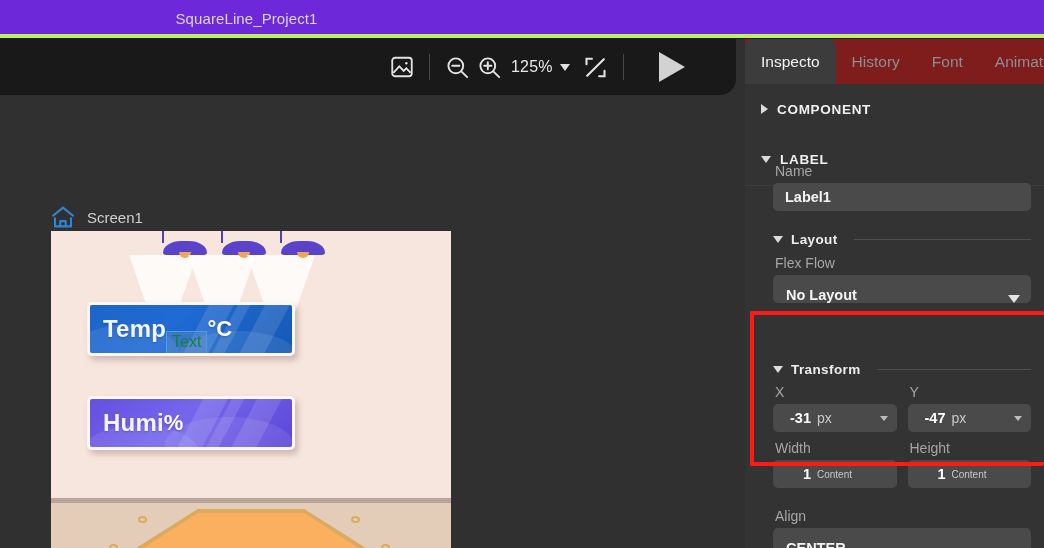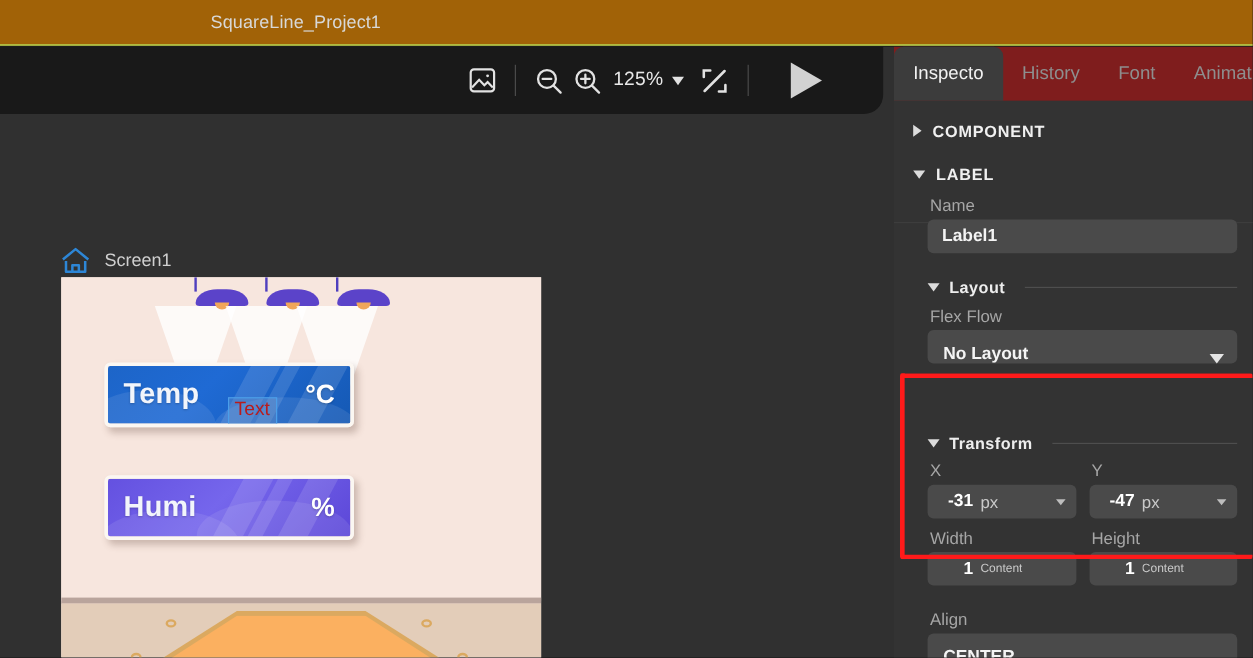--- a/index.html
+++ b/index.html
@@ -7,22 +7,22 @@
     width: 1044px; height: 548px;
     background: #1b1b1b;
     font-family: "Liberation Sans", "DejaVu Sans", sans-serif;
     overflow: hidden;
   }
   #root { position: relative; width: 1044px; height: 548px; }
 
   
   #titlebar {
     position: absolute; left: 0; top: 0; width: 1044px; height: 38px;
-    background: #a16207;
-    border-bottom: 1px solid #bef264;
+    background: #6d28d9;
+    border-bottom: 4px solid #bef264;
   }
   #titlebar-text {
     position: absolute; left: 0; top: 0; width: 493px; height: 38px;
     line-height: 38px; text-align: center;
     color: #d8d8d8; font-size: 15px; letter-spacing: .1px;
   }
 
   
   #editor {
     position: absolute; left: 0; top: 39px; width: 745px; height: 509px;
@@ -146,33 +146,33 @@
   .shine {
     position: absolute; top: -24px; width: 22px; height: 110px;
     background: rgba(255,255,255,.12); transform: rotate(28deg);
   }
   .blob {
     position: absolute; border-radius: 50%;
     background: rgba(255,255,255,.09);
   }
   .card-row {
     position: absolute; inset: 0; display: flex; align-items: center;
-    justify-content: space-between; padding: 0 13px;
+    justify-content: flex-start; padding: 0 13px;
   }
   .card-title {
     color: #f2f5fb; font-size: 24px; font-weight: bold;
     letter-spacing: .2px; text-shadow: 0 1px 2px rgba(0,0,0,.22);
   }
   .card-unit {
     color: #ffffff; font-size: 22px; font-weight: bold;
     text-shadow: 0 1px 2px rgba(0,0,0,.22);
   }
   #sel-text {
     border: 1.6px solid #4a9eea; background: rgba(110,150,200,.34);
-    color: #b91c1c; font-size: 16px; padding: 2px 5px 3px 5px;
+    color: #15803d; font-size: 16px; padding: 2px 5px 3px 5px;
     line-height: 1;
     margin-top: 27px;
   }
 
   
   #panel {
     position: absolute; left: 745px; top: 39px; width: 299px; height: 509px;
     background: #333333;
   }
   #tabs {
@@ -400,21 +400,21 @@
       </div>
     </div>
 
     <div id="panel-body">
 
       <div class="section-hdr" style="margin-top:10px;">
         <span class="tri-right"></span>
         <span>COMPONENT</span>
       </div>
 
-      <div class="section-hdr" style="margin-top:6px;">
+      <div class="section-hdr" style="margin-top:20px;">
         <span class="tri-down"></span>
         <span>LABEL</span>
       </div>
 
       <div id="section-divider"></div>
 
       <div style="position:absolute; left:28px; top:79px; width:258px;">
         <div class="field-label">Name</div>
         <div class="input-box" style="padding-left:12px;text-align:right;">
           <span>Label1</span>

